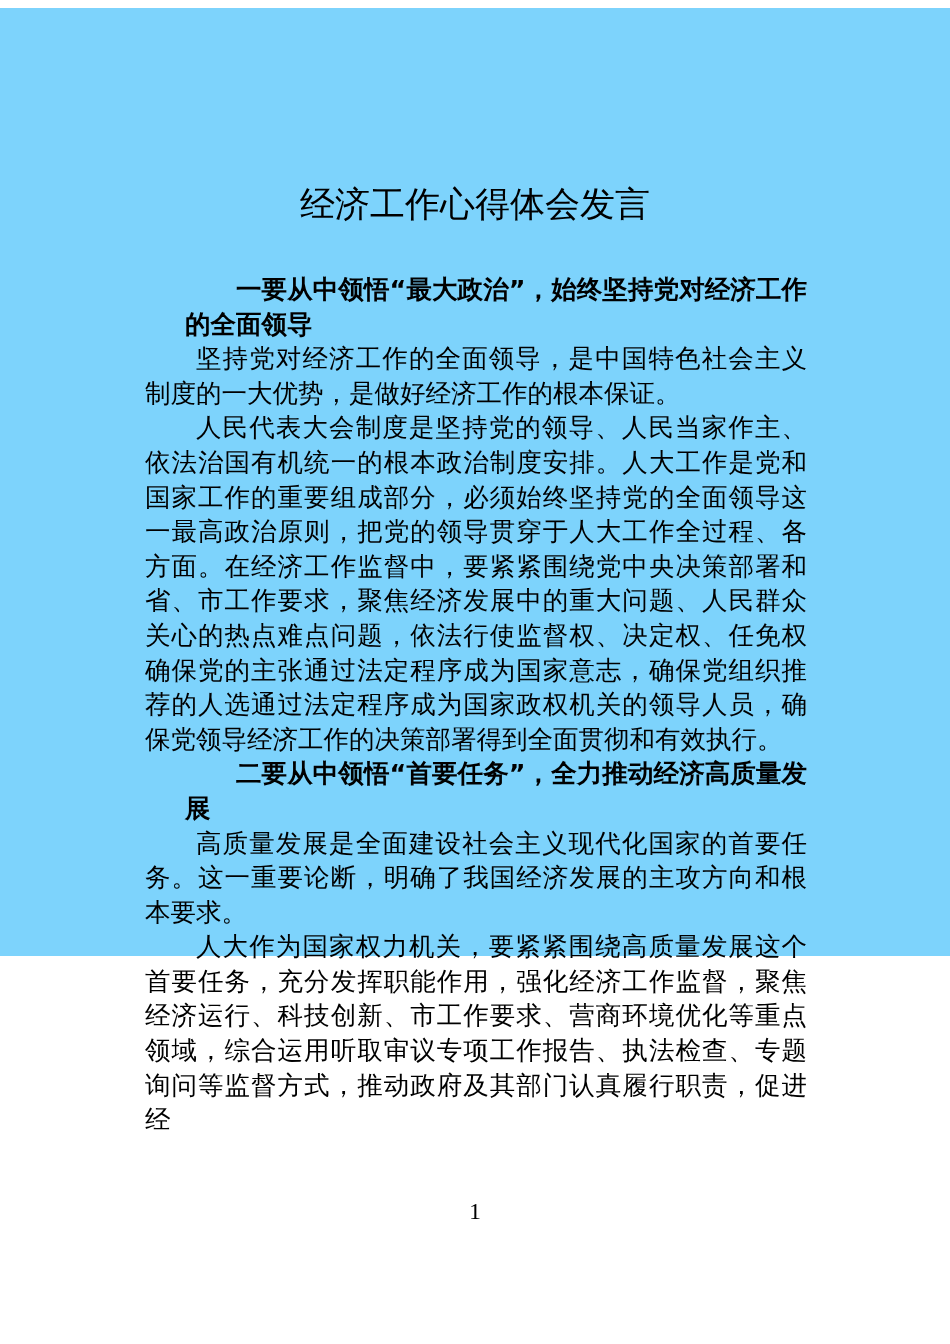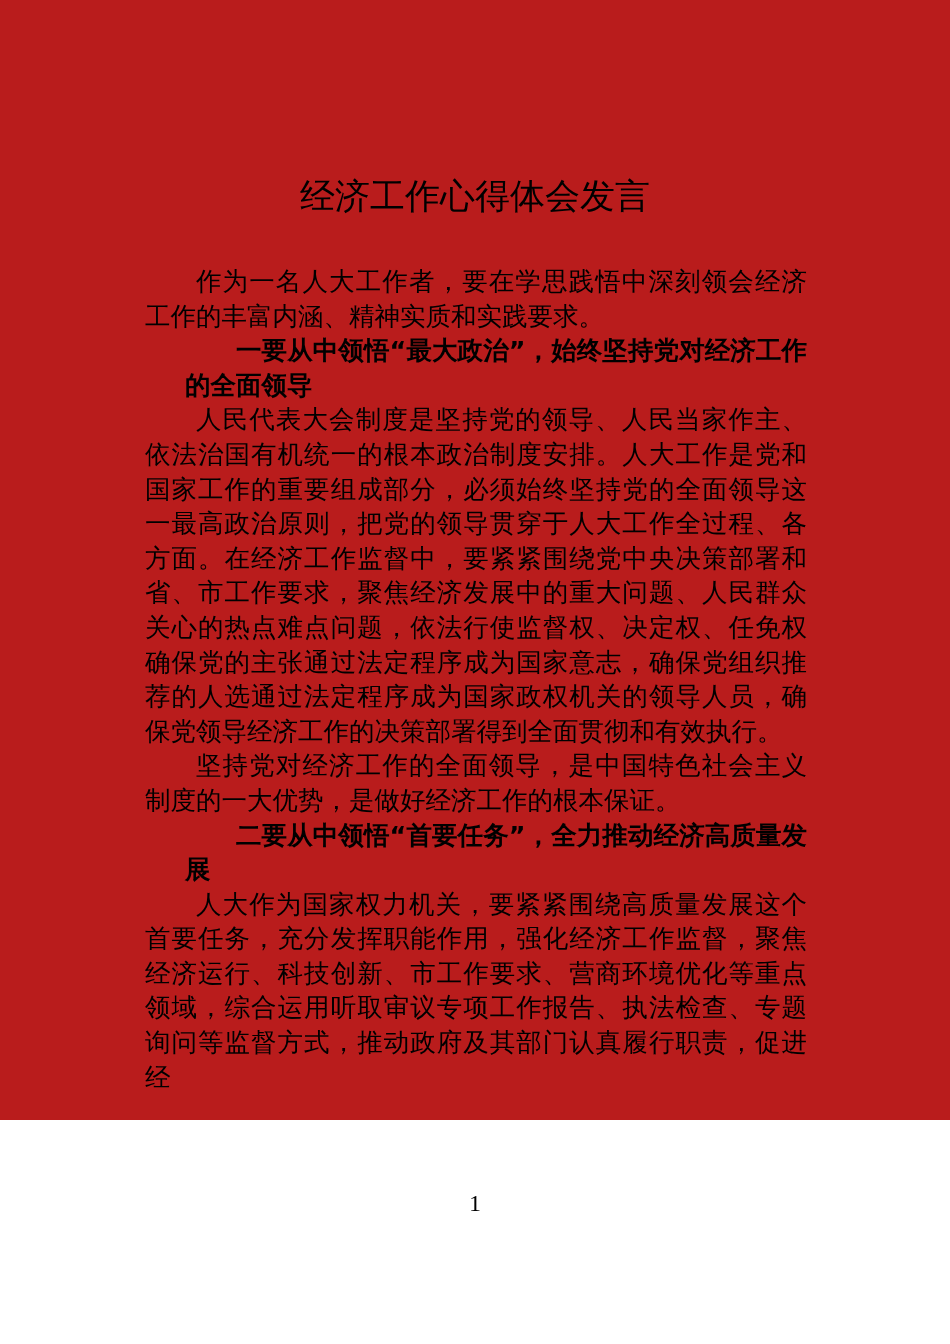--- a/index.html
+++ b/index.html
@@ -10,24 +10,24 @@
     body {
       width: 950px;
       height: 1344px;
       position: relative;
       overflow: hidden;
       font-family: "DejaVu Sans", "Liberation Sans", sans-serif;
       color: #000000;
     }
     .page {
       position: absolute;
-      left: 0; top: 0;
+      left: 0; top: 8px;
       width: 950px;
-      height: 1120px;
-      background: #b91c1c;
+      height: 948px;
+      background: #7dd3fc;
     }
     .title {
       position: absolute;
       left: 0;
       top: 172px;
       width: 950px;
       text-align: center;
       font-size: 35px;
       line-height: 48px;
       font-weight: normal;
@@ -65,22 +65,22 @@
       line-height: 30px;
     }
   </style>
 </head>
 <body>
 
 <div class="page">
   <h1 class="title">经济工作心得体会发言</h1>
 
   <div class="body-text">
-    <p class="body">作为一名人大工作者，要在学思践悟中深刻领会经济工作的丰富内涵、精神实质和实践要求。</p>
     <p class="heading">一要从中领悟“最大政治”，始终坚持党对经济工作的全面领导</p>
+    <p class="body">坚持党对经济工作的全面领导，是中国特色社会主义制度的一大优势，是做好经济工作的根本保证。</p>
     <p class="body">人民代表大会制度是坚持党的领导、人民当家作主、依法治国有机统一的根本政治制度安排。人大工作是党和国家工作的重要组成部分，必须始终坚持党的全面领导这一最高政治原则，把党的领导贯穿于人大工作全过程、各方面。在经济工作监督中，要紧紧围绕党中央决策部署和省、市工作要求，聚焦经济发展中的重大问题、人民群众关心的热点难点问题，依法行使监督权、决定权、任免权确保党的主张通过法定程序成为国家意志，确保党组织推荐的人选通过法定程序成为国家政权机关的领导人员，确保党领导经济工作的决策部署得到全面贯彻和有效执行。</p>
-    <p class="body">坚持党对经济工作的全面领导，是中国特色社会主义制度的一大优势，是做好经济工作的根本保证。</p>
     <p class="heading">二要从中领悟“首要任务”，全力推动经济高质量发展</p>
+    <p class="body">高质量发展是全面建设社会主义现代化国家的首要任务。这一重要论断，明确了我国经济发展的主攻方向和根本要求。</p>
     <p class="body">人大作为国家权力机关，要紧紧围绕高质量发展这个首要任务，充分发挥职能作用，强化经济工作监督，聚焦经济运行、科技创新、市工作要求、营商环境优化等重点领域，综合运用听取审议专项工作报告、执法检查、专题询问等监督方式，推动政府及其部门认真履行职责，促进经</p>
   </div>
 
   <div class="page-number">1</div>
 </div>
 
 </body></html>

